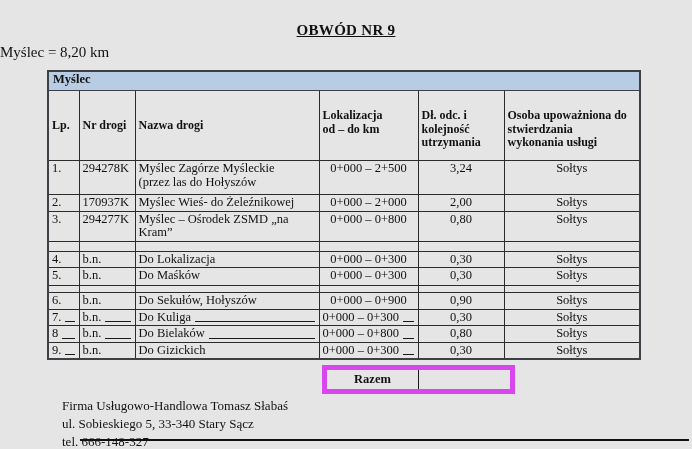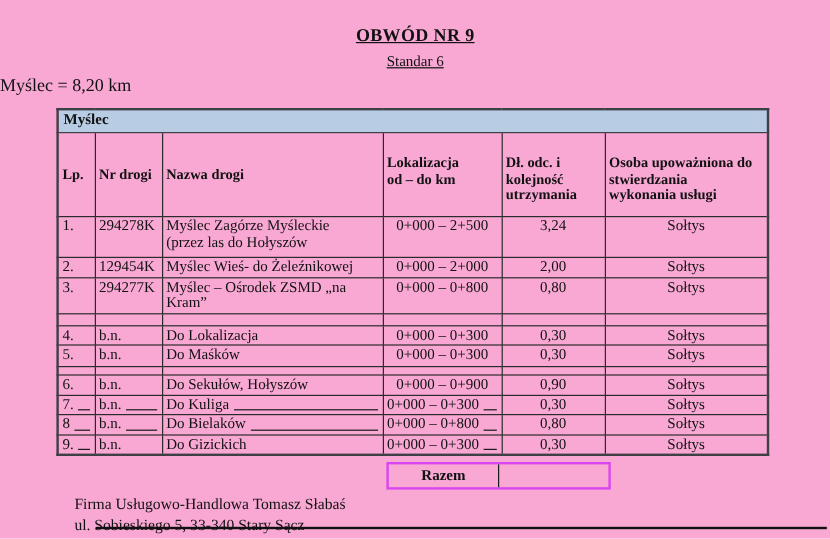--- a/index.html
+++ b/index.html
@@ -1,21 +1,21 @@
 <!DOCTYPE html>
 <html style="--caption-bg: #b8cce4;"><head>
 <meta charset="utf-8">
 <style>
   html, body { margin: 0; padding: 0; background: #ffffff; }
   .page {
     position: relative;
     width: 692px;
     height: 449px;
     overflow: hidden;
-    background: #f9a8d4;
+    background: #e5e5e5;
     font-family: "Liberation Serif", "DejaVu Serif", serif;
     color: #111111;
   }
   .doc-title {
     margin-top: 21px;
     text-align: center;
     font-size: 15px;
     font-weight: bold;
     text-decoration: underline;
     letter-spacing: .3px;
@@ -71,21 +71,21 @@
   .road-table td.c-lok, .road-table td.c-dl, .road-table td.c-osoba { text-align: center; }
   .ci { display: flex; align-items: flex-end; }
   .ci .txt { white-space: pre-line; }
   .ci.center { justify-content: center; }
   .ci .tail { flex: 1 1 auto; border-bottom: 1px solid #1a1a1a; margin: 0 1px 2px 4px; min-width: 6px; }
   .spacer-row td { padding: 0; }
   .total-box {
     display: flex;
     margin: 5px 0 0 322px;
     width: 183px;
-    border: 2px solid #d946ef;
+    border: 5px solid #d946ef;
     font-weight: bold;
     font-size: 12.5px;
     line-height: 17px;
     text-align: center;
     align-items: flex-end;
   }
   .total-box .total-label { width: 91px; border-right: 1.5px solid #1a1a1a; padding: 1px 0; }
   .total-box .total-value { width: 88px; padding: 1px 0; }
   .doc-footer {
     margin: 3px 0 0 62px;
@@ -100,21 +100,20 @@
     top: 439px;
     border-top: 2px solid #111111;
   }
 </style>
 </head>
 <body>
 
 <div class="page">
 
   <div class="doc-title">OBWÓD NR 9</div>
-  <div class="doc-subtitle">Standar 6</div>
   <div class="doc-kmline">Myślec = 8,20 km</div>
 
   <table class="road-table">
     <colgroup>
       <col style="width:31px">
         <col style="width:56px">
         <col style="width:184px">
       <col style="width:99px">
         <col style="width:86px">
         <col style="width:136px">
@@ -142,21 +141,21 @@
           <td class="c-lp">1.</td>
           <td class="c-nr">294278K</td>
           <td class="c-nazwa">Myślec Zagórze Myśleckie
 (przez las do Hołyszów</td>
           <td class="c-lok">0+000 – 2+500</td>
           <td class="c-dl">3,24</td>
           <td class="c-osoba">Sołtys</td>
         </tr>
         <tr style="height: 16px;">
           <td class="c-lp">2.</td>
-          <td class="c-nr">129454K</td>
+          <td class="c-nr">170937K</td>
           <td class="c-nazwa">Myślec Wieś- do Żeleźnikowej</td>
           <td class="c-lok">0+000 – 2+000</td>
           <td class="c-dl">2,00</td>
           <td class="c-osoba">Sołtys</td>
         </tr>
         <tr style="height: 26px;">
           <td class="c-lp">3.</td>
           <td class="c-nr">294277K</td>
           <td class="c-nazwa">Myślec – Ośrodek ZSMD „na
 Kram”</td>

